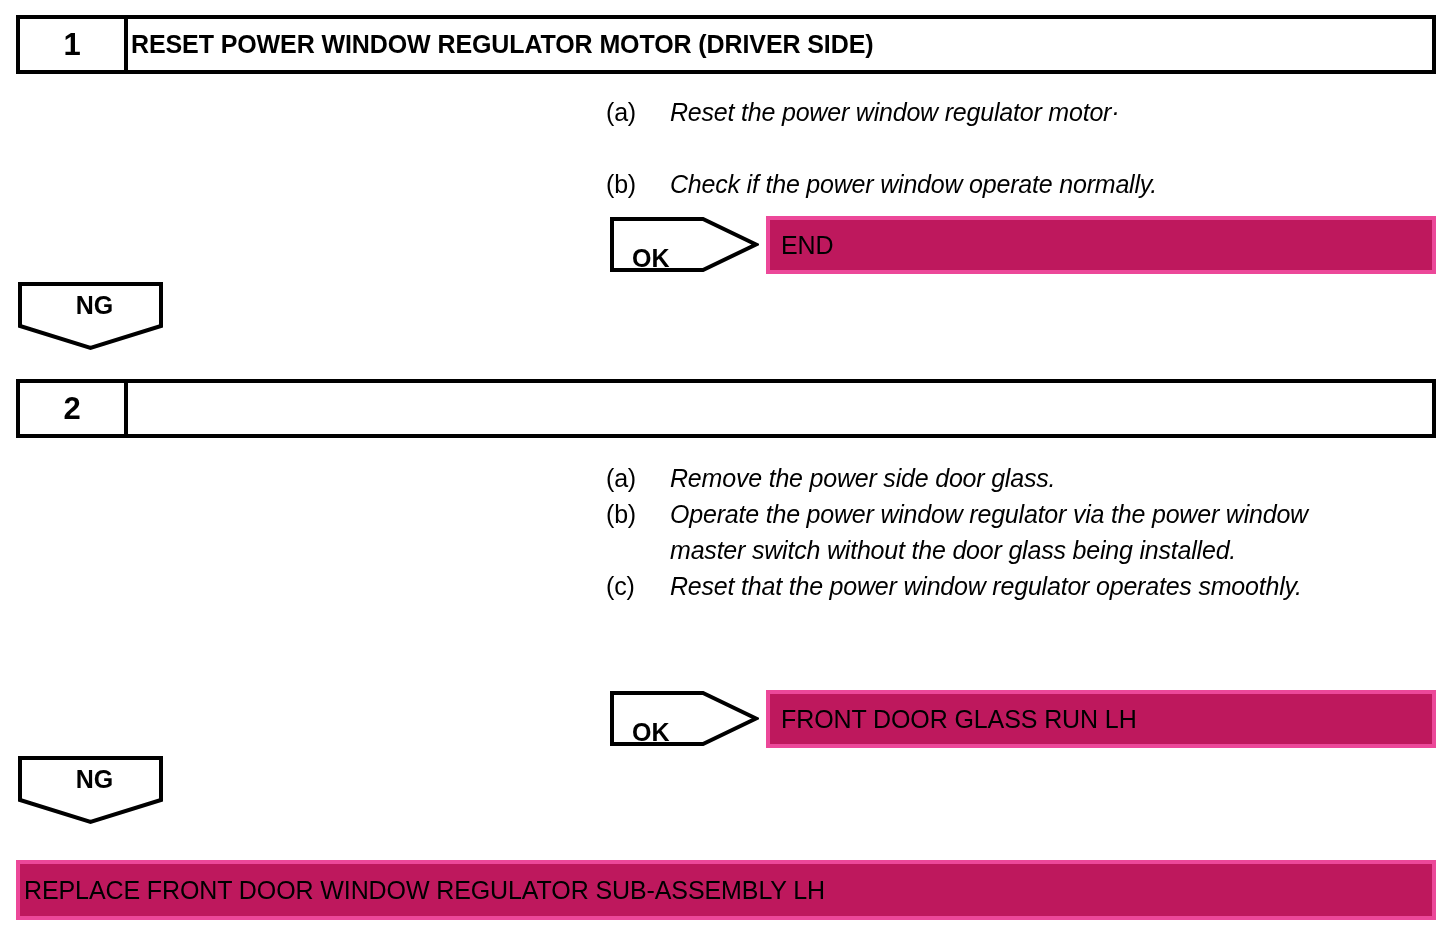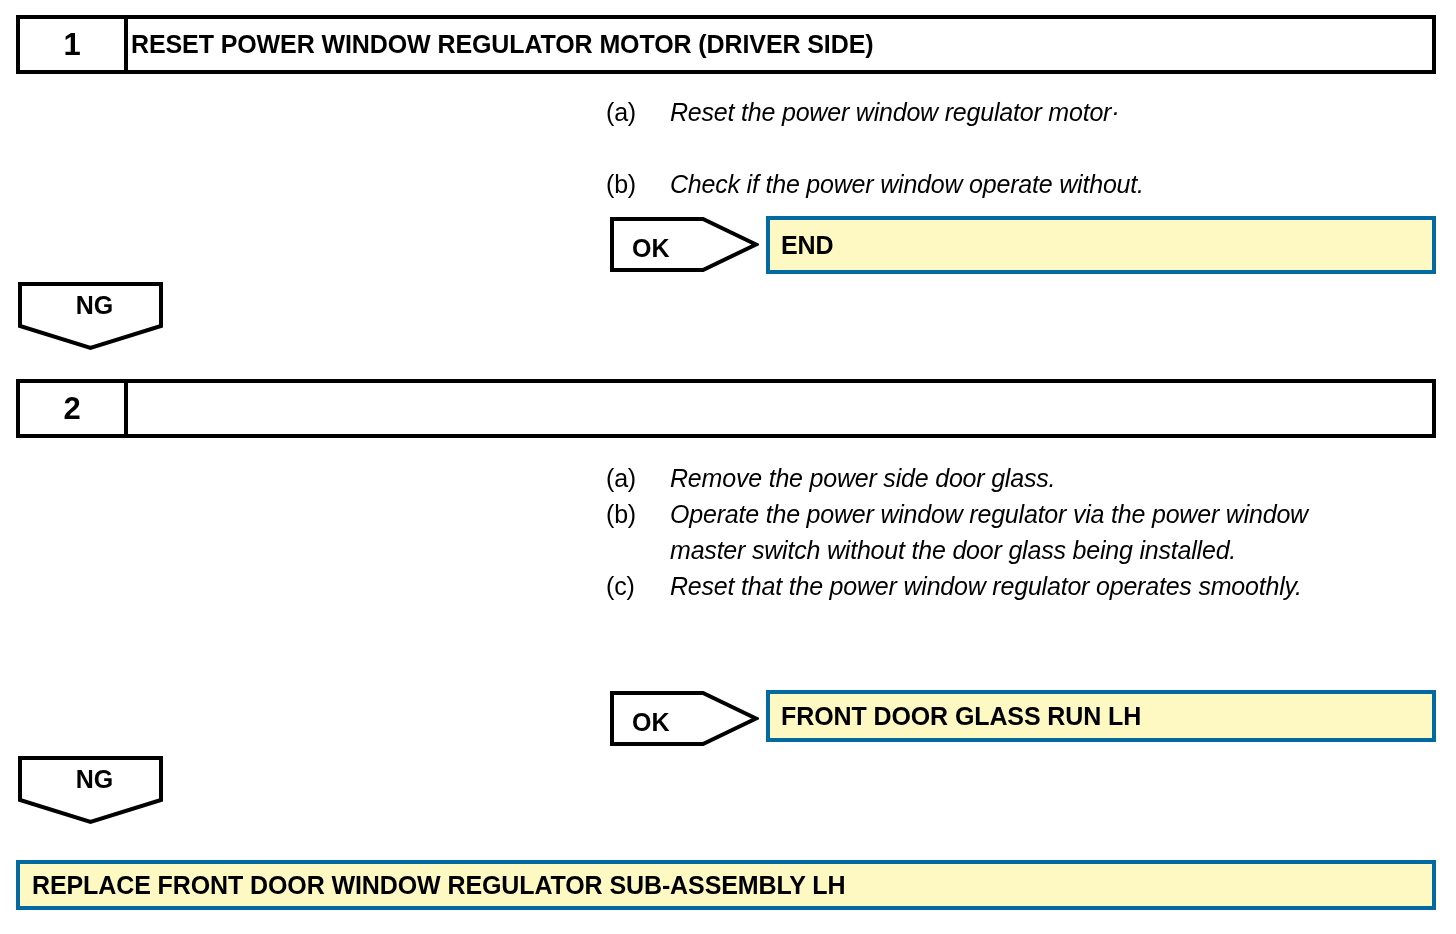--- a/index.html
+++ b/index.html
@@ -49,27 +49,27 @@
     font-size: 25px;
     font-weight: bold;
     letter-spacing: -0.1px;
     white-space: nowrap;
   }
 
   
   .result-box {
     position: absolute;
     box-sizing: border-box;
-    border: 4px solid #0369a1;
-    background: #fef9c3;
+    border: 4px solid #ec4899;
+    background: #be185d;
     display: flex;
     align-items: center;
     padding-left: 11px;
     font-size: 25px;
-    font-weight: bold;
+    font-weight: normal;
     letter-spacing: -0.1px;
     white-space: nowrap;
   }
 
   
   .instructions {
     position: absolute;
     font-size: 25px;
     line-height: 36px;
     letter-spacing: -0.2px;
@@ -95,21 +95,21 @@
     position: absolute;
     display: flex;
     align-items: center;
   }
   .ok-arrow svg {
     display: block;
   }
   .ok-arrow .ok-label {
     position: absolute;
     left: 22px;
-    top: 4px;
+    top: 14px;
     height: 100%;
     display: flex;
     align-items: center;
     font-size: 25px;
     font-weight: bold;
     letter-spacing: 0px;
   }
 
   
   .ng-arrow {
@@ -142,21 +142,21 @@
     <div class="step-title">RESET POWER WINDOW REGULATOR MOTOR (DRIVER SIDE)</div>
   </div>
 
   <div class="instructions spaced" style="left:606px; top:94px; width:800px;">
     <div class="instr-row">
       <span class="instr-label">(a)</span>
       <span class="instr-text">Reset the power window regulator motor·</span>
     </div>
     <div class="instr-row">
       <span class="instr-label">(b)</span>
-      <span class="instr-text">Check if the power window operate without.</span>
+      <span class="instr-text">Check if the power window operate normally.</span>
     </div>
   </div>
 
   <div class="ok-arrow" style="left:610px; top:217px; width:149px; height:55px;">
     <svg width="149" height="55" viewBox="0 0 149 55">
       <polygon points="2,2 93,2 146,27.5 93,53 2,53" fill="#ffffff" stroke="#000000" stroke-width="4" stroke-linejoin="miter"></polygon>
     </svg>
     <span class="ok-label">OK</span>
   </div>
 
@@ -188,24 +188,24 @@
     </div>
   </div>
 
   <div class="ok-arrow" style="left:610px; top:691px; width:149px; height:55px;">
     <svg width="149" height="55" viewBox="0 0 149 55">
       <polygon points="2,2 93,2 146,27.5 93,53 2,53" fill="#ffffff" stroke="#000000" stroke-width="4" stroke-linejoin="miter"></polygon>
     </svg>
     <span class="ok-label">OK</span>
   </div>
 
-  <div class="result-box" style="left:766px; top:690px; width:670px; height:52px;">FRONT DOOR GLASS RUN LH</div>
+  <div class="result-box" style="left:766px; top:690px; width:670px; height:58px;">FRONT DOOR GLASS RUN LH</div>
 
   <div class="ng-arrow" style="left:18px; top:756px; width:145px; height:69px;">
     <svg width="145" height="69" viewBox="0 0 145 69">
       <polygon points="2,2 143,2 143,44 72.5,66 2,44" fill="#ffffff" stroke="#000000" stroke-width="4" stroke-linejoin="miter"></polygon>
     </svg>
     <span class="ng-label">NG</span>
   </div>
 
-  <div class="result-box" style="left:16px; top:860px; width:1420px; height:50px; padding-left:12px;">REPLACE FRONT DOOR WINDOW REGULATOR SUB-ASSEMBLY LH</div>
+  <div class="result-box" style="left:16px; top:860px; width:1420px; height:60px; padding-left:4px;">REPLACE FRONT DOOR WINDOW REGULATOR SUB-ASSEMBLY LH</div>
 
 </div>
 
 </body></html>

